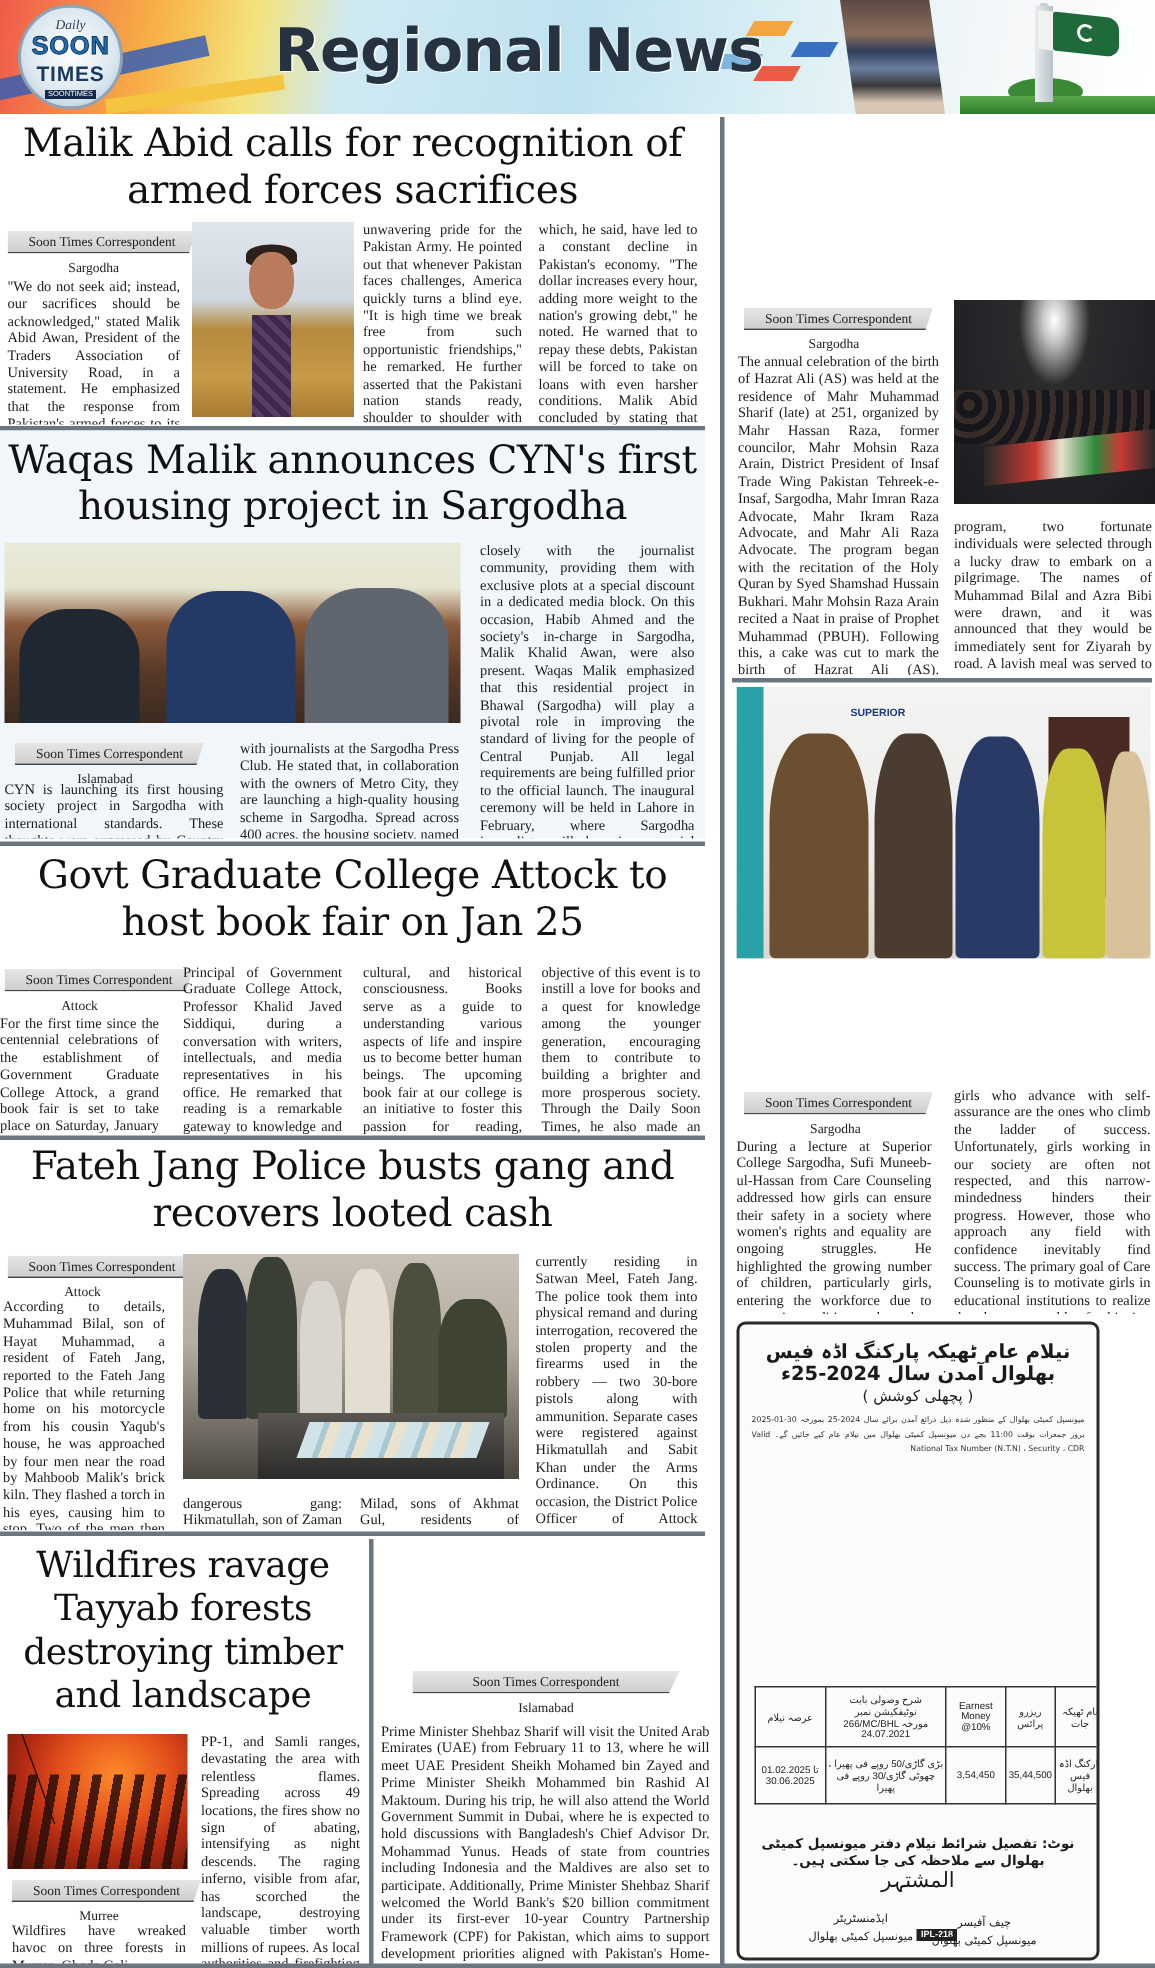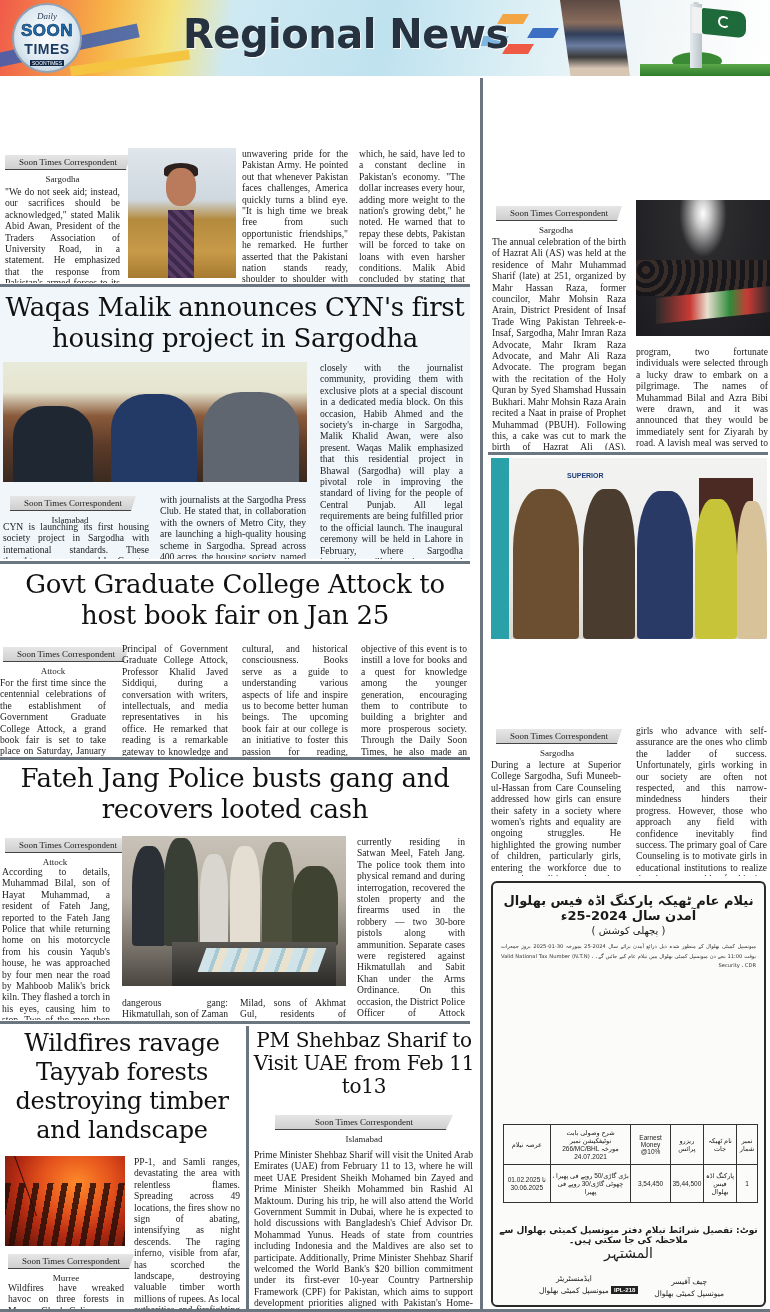--- a/index.html
+++ b/index.html
@@ -84,21 +84,21 @@
   .ph-police { background: linear-gradient(180deg,#c9c2b8 0%, #b5ada1 40%, #4a4640 100%); }
   .ph-police .p { position:absolute; bottom:40px; border-radius: 40% 40% 4px 4px; }
   .ph-police .tbl { position:absolute; left:50px; right:10px; bottom:0; height:44px; background: linear-gradient(180deg,#5a5752,#2b2a28); }
   .ph-police .cash { position:absolute; left:80px; bottom:14px; width:120px; height:24px; background: repeating-linear-gradient(90deg,#cfe3e8 0 10px,#a8c8d3 10px 14px,#e8e2cf 14px 22px); transform: skewX(-20deg); }
 
   .ph-fire { background: radial-gradient(ellipse at 60% 30%, #ff8a2a 0%, #e4521c 35%, #b52b12 60%, #4a120a 100%); }
   .ph-fire .trees { position:absolute; left:0; right:0; bottom:0; height:70%; background: repeating-linear-gradient(100deg, #2a0e08 0 6px, transparent 6px 14px); opacity:.85; }
   .ph-fire .wires { position:absolute; left:20px; top:0; width:80px; height:60px; border-left:1px solid #2b0b06; transform: skewX(20deg); }
 
   
-  .ad { position:absolute; left: 491px; top: 881px; width: 275px; height: 426px; border: 2px solid #2a2a2a; border-radius: 6px; background:#fbfbfa; overflow:hidden; }
+  .ad { position:absolute; left: 491px; top: 881px; width: 242px; height: 426px; border: 2px solid #2a2a2a; border-radius: 6px; background:#fbfbfa; overflow:hidden; }
   .ad .ad-title { text-align:center; font-family:"DejaVu Sans",sans-serif; font-weight:bold; font-size: 13px; margin-top: 10px; direction: rtl; }
   .ad .ad-sub { text-align:center; font-family:"DejaVu Sans",sans-serif; font-size: 10px; margin-top: 2px; direction: rtl; }
   .ad .ad-text { margin: 6px 8px 0 8px; font-family:"DejaVu Sans",sans-serif; font-size: 5.2px; line-height: 9.5px; color:#333; direction: rtl; text-align: justify; height: 186px; overflow:hidden; }
   .ad table { position:absolute; left: 10px; top: 241px; width: 255px; border-collapse: collapse; font-family:"Liberation Sans",sans-serif; }
   .ad th, .ad td { border: 1px solid #333; font-size: 6.5px; text-align:center; padding: 2px 1px; color:#222; }
   .ad th { height: 40px; font-weight: normal; }
   .ad td { height: 38px; }
   .ad .ad-note { position:absolute; left:0; right:0; top: 342px; text-align:center; font-family:"DejaVu Sans",sans-serif; font-size: 9px; font-weight:bold; direction: rtl; }
   .ad .ad-mush { position:absolute; left:0; right:0; top: 362px; text-align:center; font-family:"DejaVu Sans",sans-serif; font-size: 14px; font-weight:normal; direction: rtl; letter-spacing: 8px;}
   .ad .sig-left { position:absolute; left: 46px; top: 390px; text-align:center; font-family:"DejaVu Sans",sans-serif; font-size: 7.5px; line-height: 12px; direction: rtl; }
@@ -136,20 +136,21 @@
 <div class="hr" style="left:0;top:284px;width:470px;"></div>
 <div class="hr" style="left:0;top:561px;width:470px;"></div>
 <div class="hr" style="left:0;top:757px;width:470px;"></div>
 <div class="hr" style="left:0;top:1021px;width:470px;"></div>
 <div class="vr" style="left:246px;top:1026px;height:284px;"></div>
 <div class="vr" style="left:480px;top:1026px;height:284px;"></div>
 <div class="hr" style="left:488px;top:452px;width:280px;"></div>
 <div class="hr" style="left:0;top:1309px;width:770px;"></div>
 
 <article class="article" style="left:0;top:78px;width:470px;height:205px;">
+  <h1 class="headline" style="font-size:26px;line-height:31px;margin-top:3px;">Malik Abid calls for recognition of armed forces sacrifices</h1>
   <div class="col byline" style="left:5px;top:73px;width:115px;">
     <span class="corr">Soon Times Correspondent</span>
     <span class="loc">Sargodha</span>
   </div>
   <div class="col body" style="left:5px;top:108px;width:115px;">"We do not seek aid; instead, our sacrifices should be acknowledged," stated Malik Abid Awan, President of the Traders Association of University Road, in a statement. He emphasized that the response from Pakistan's armed forces to its adversaries is akin to a moment of immense pride for all Pakistanis. The entire nation stands in</div>
   <div class="photo ph-abid" style="left:128px;top:70px;width:108px;height:130px;">
     <div class="hair"></div>
       <div class="face"></div>
       <div class="scarf"></div>
   </div>
@@ -228,21 +229,20 @@
   </div>
   <div class="col byline" style="left:8px;top:225px;width:116px;">
     <span class="corr">Soon Times Correspondent</span>
     <span class="loc">Murree</span>
   </div>
   <div class="col body" style="left:8px;top:257px;width:116px;">Wildfires have wreaked havoc on three forests in Murree, Ghoda Gali,</div>
   <div class="col body" style="left:134px;top:131px;width:106px;">PP-1, and Samli ranges, devastating the area with relentless flames. Spreading across 49 locations, the fires show no sign of abating, intensifying as night descends. The raging inferno, visible from afar, has scorched the landscape, destroying valuable timber worth millions of rupees. As local authorities and firefighting teams battle to contain the growing blaze, the situation worsens with the night's arrival and escalating winds.</div>
 </article>
 
 <article class="article" style="left:251px;top:1025px;width:226px;height:284px;">
-  <h1 class="headline" style="font-size:20px;line-height:23px;margin-top:4px;">PM Shehbaz Sharif to Visit UAE from Feb 11 to13</h1>
   <div class="col byline" style="left:20px;top:86px;width:186px;">
     <span class="corr" style="padding:2px 40px;">Soon Times Correspondent</span>
     <span class="loc">Islamabad</span>
   </div>
   <div class="col body" style="left:3px;top:124px;width:219px;">Prime Minister Shehbaz Sharif will visit the United Arab Emirates (UAE) from February 11 to 13, where he will meet UAE President Sheikh Mohamed bin Zayed and Prime Minister Sheikh Mohammed bin Rashid Al Maktoum. During his trip, he will also attend the World Government Summit in Dubai, where he is expected to hold discussions with Bangladesh's Chief Advisor Dr. Mohammad Yunus. Heads of state from countries including Indonesia and the Maldives are also set to participate. Additionally, Prime Minister Shehbaz Sharif welcomed the World Bank's $20 billion commitment under its first-ever 10-year Country Partnership Framework (CPF) for Pakistan, which aims to support development priorities aligned with Pakistan's Home-Grown Economic Transformation Plan. The CPF focuses on critical areas such as child nutrition, quality education, clean energy, climate resilience, inclusive development, and private investment. On another note, the Prime Minister has ordered an investigation into the controversial advertisement for Pakistan International Airlines' (PIA) Paris flights following a Senate session on the airline's privatisation.</div>
 </article>
 
 <article class="article" style="left:488px;top:456px;width:282px;height:420px;">
   <div class="photo ph-superior" style="left:3px;top:2px;width:276px;height:181px;">
     <div class="wall-left"></div>

